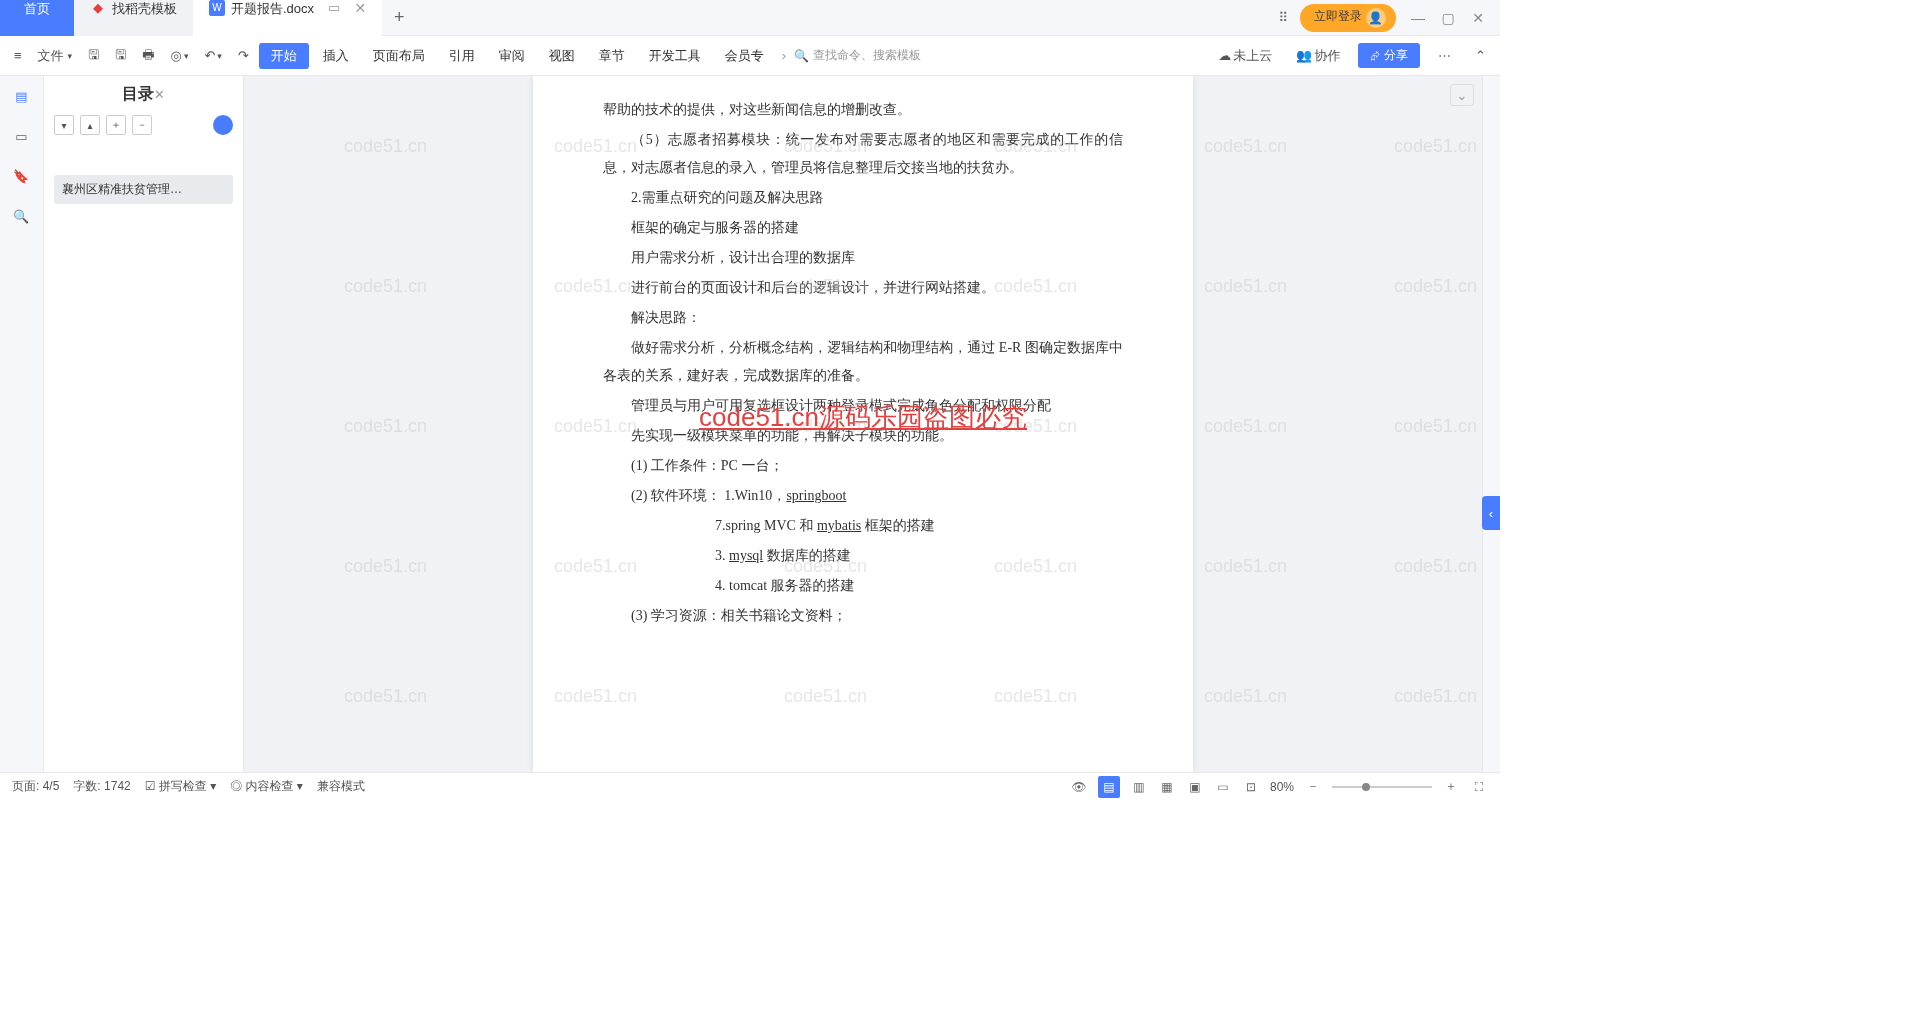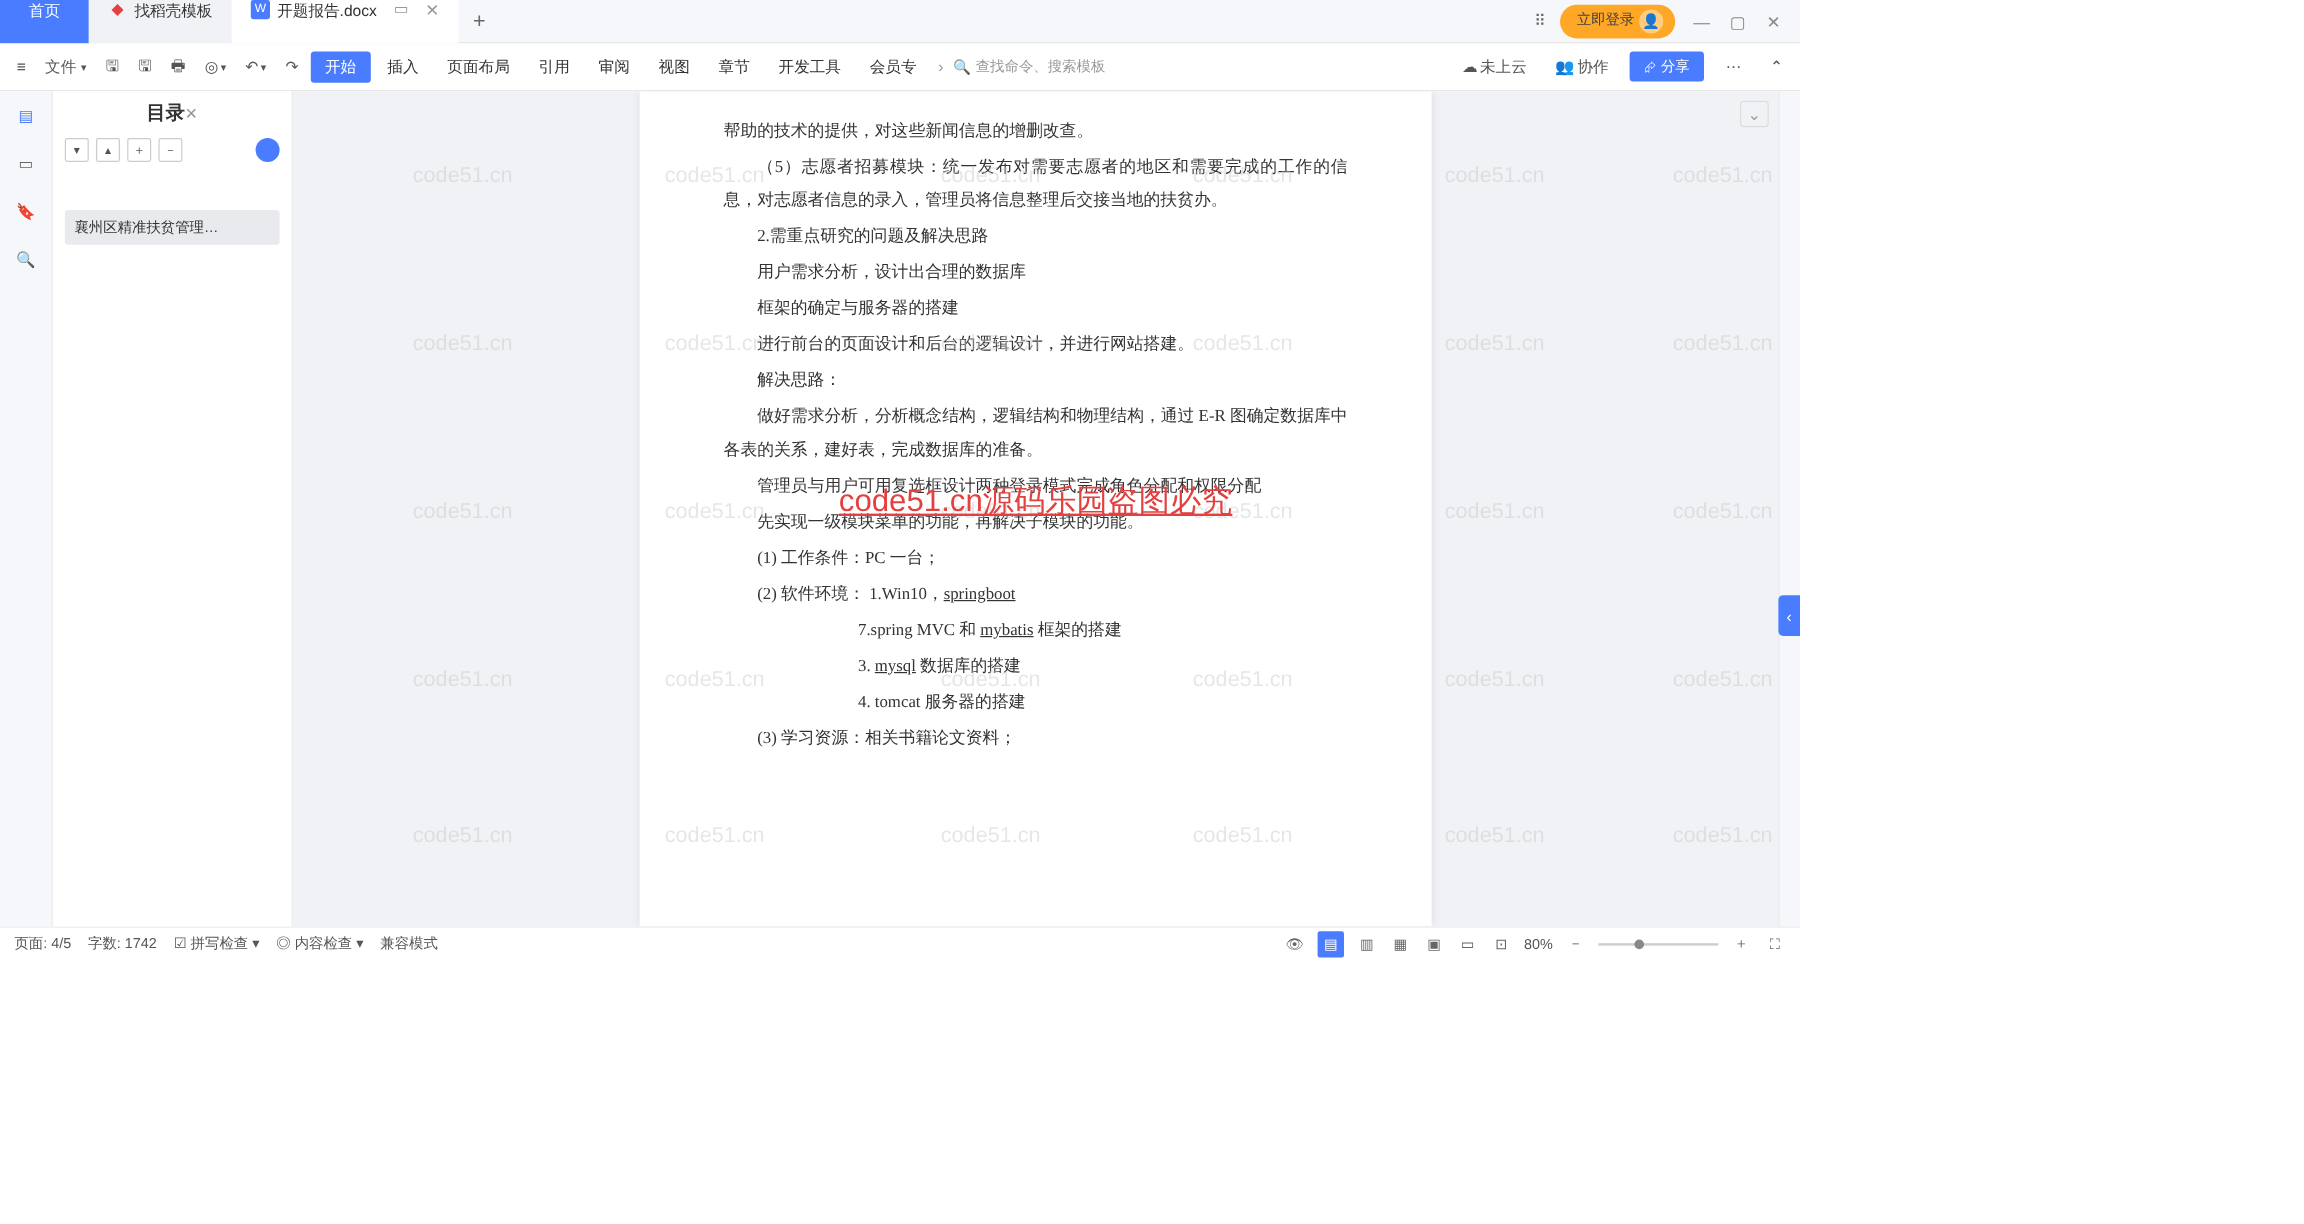--- a/index.html
+++ b/index.html
@@ -178,22 +178,22 @@
         <span class="wm-text" style="left: 310px; top: 610px;">code51.cn</span>
         <span class="wm-text" style="left: 540px; top: 610px;">code51.cn</span>
         <span class="wm-text" style="left: 750px; top: 610px;">code51.cn</span>
         <span class="wm-text" style="left: 960px; top: 610px;">code51.cn</span>
         <span class="wm-text" style="left: 1150px; top: 610px;">code51.cn</span>
       </div>
     <div class="doc-page">
       <p>帮助的技术的提供，对这些新闻信息的增删改查。</p>
       <p class="indent">（5）志愿者招募模块：统一发布对需要志愿者的地区和需要完成的工作的信息，对志愿者信息的录入，管理员将信息整理后交接当地的扶贫办。</p>
       <p class="indent">2.需重点研究的问题及解决思路</p>
+      <p class="indent">框架的确定与服务器的搭建</p>
       <p class="indent">用户需求分析，设计出合理的数据库</p>
-      <p class="indent">框架的确定与服务器的搭建</p>
       <p class="indent">进行前台的页面设计和后台的逻辑设计，并进行网站搭建。</p>
       <p class="indent">解决思路：</p>
       <p class="indent">做好需求分析，分析概念结构，逻辑结构和物理结构，通过 E-R 图确定数据库中各表的关系，建好表，完成数据库的准备。</p>
       <p class="indent">管理员与用户可用复选框设计两种登录模式完成角色分配和权限分配</p>
       <p class="indent">先实现一级模块菜单的功能，再解决子模块的功能。</p>
       <p class="num-item">(1) 工作条件：PC 一台；</p>
       <p class="num-item"><span>(2) 软件环境：  1.Win10，</span><span class="underline">springboot</span></p>
       <p class="sub-item"><span>7.spring MVC 和 </span><span class="underline">mybatis</span><span> 框架的搭建</span></p>
       <p class="sub-item"><span>3. </span><span class="underline">mysql</span><span> 数据库的搭建</span></p>
       <p class="sub-item">4. tomcat 服务器的搭建</p>

